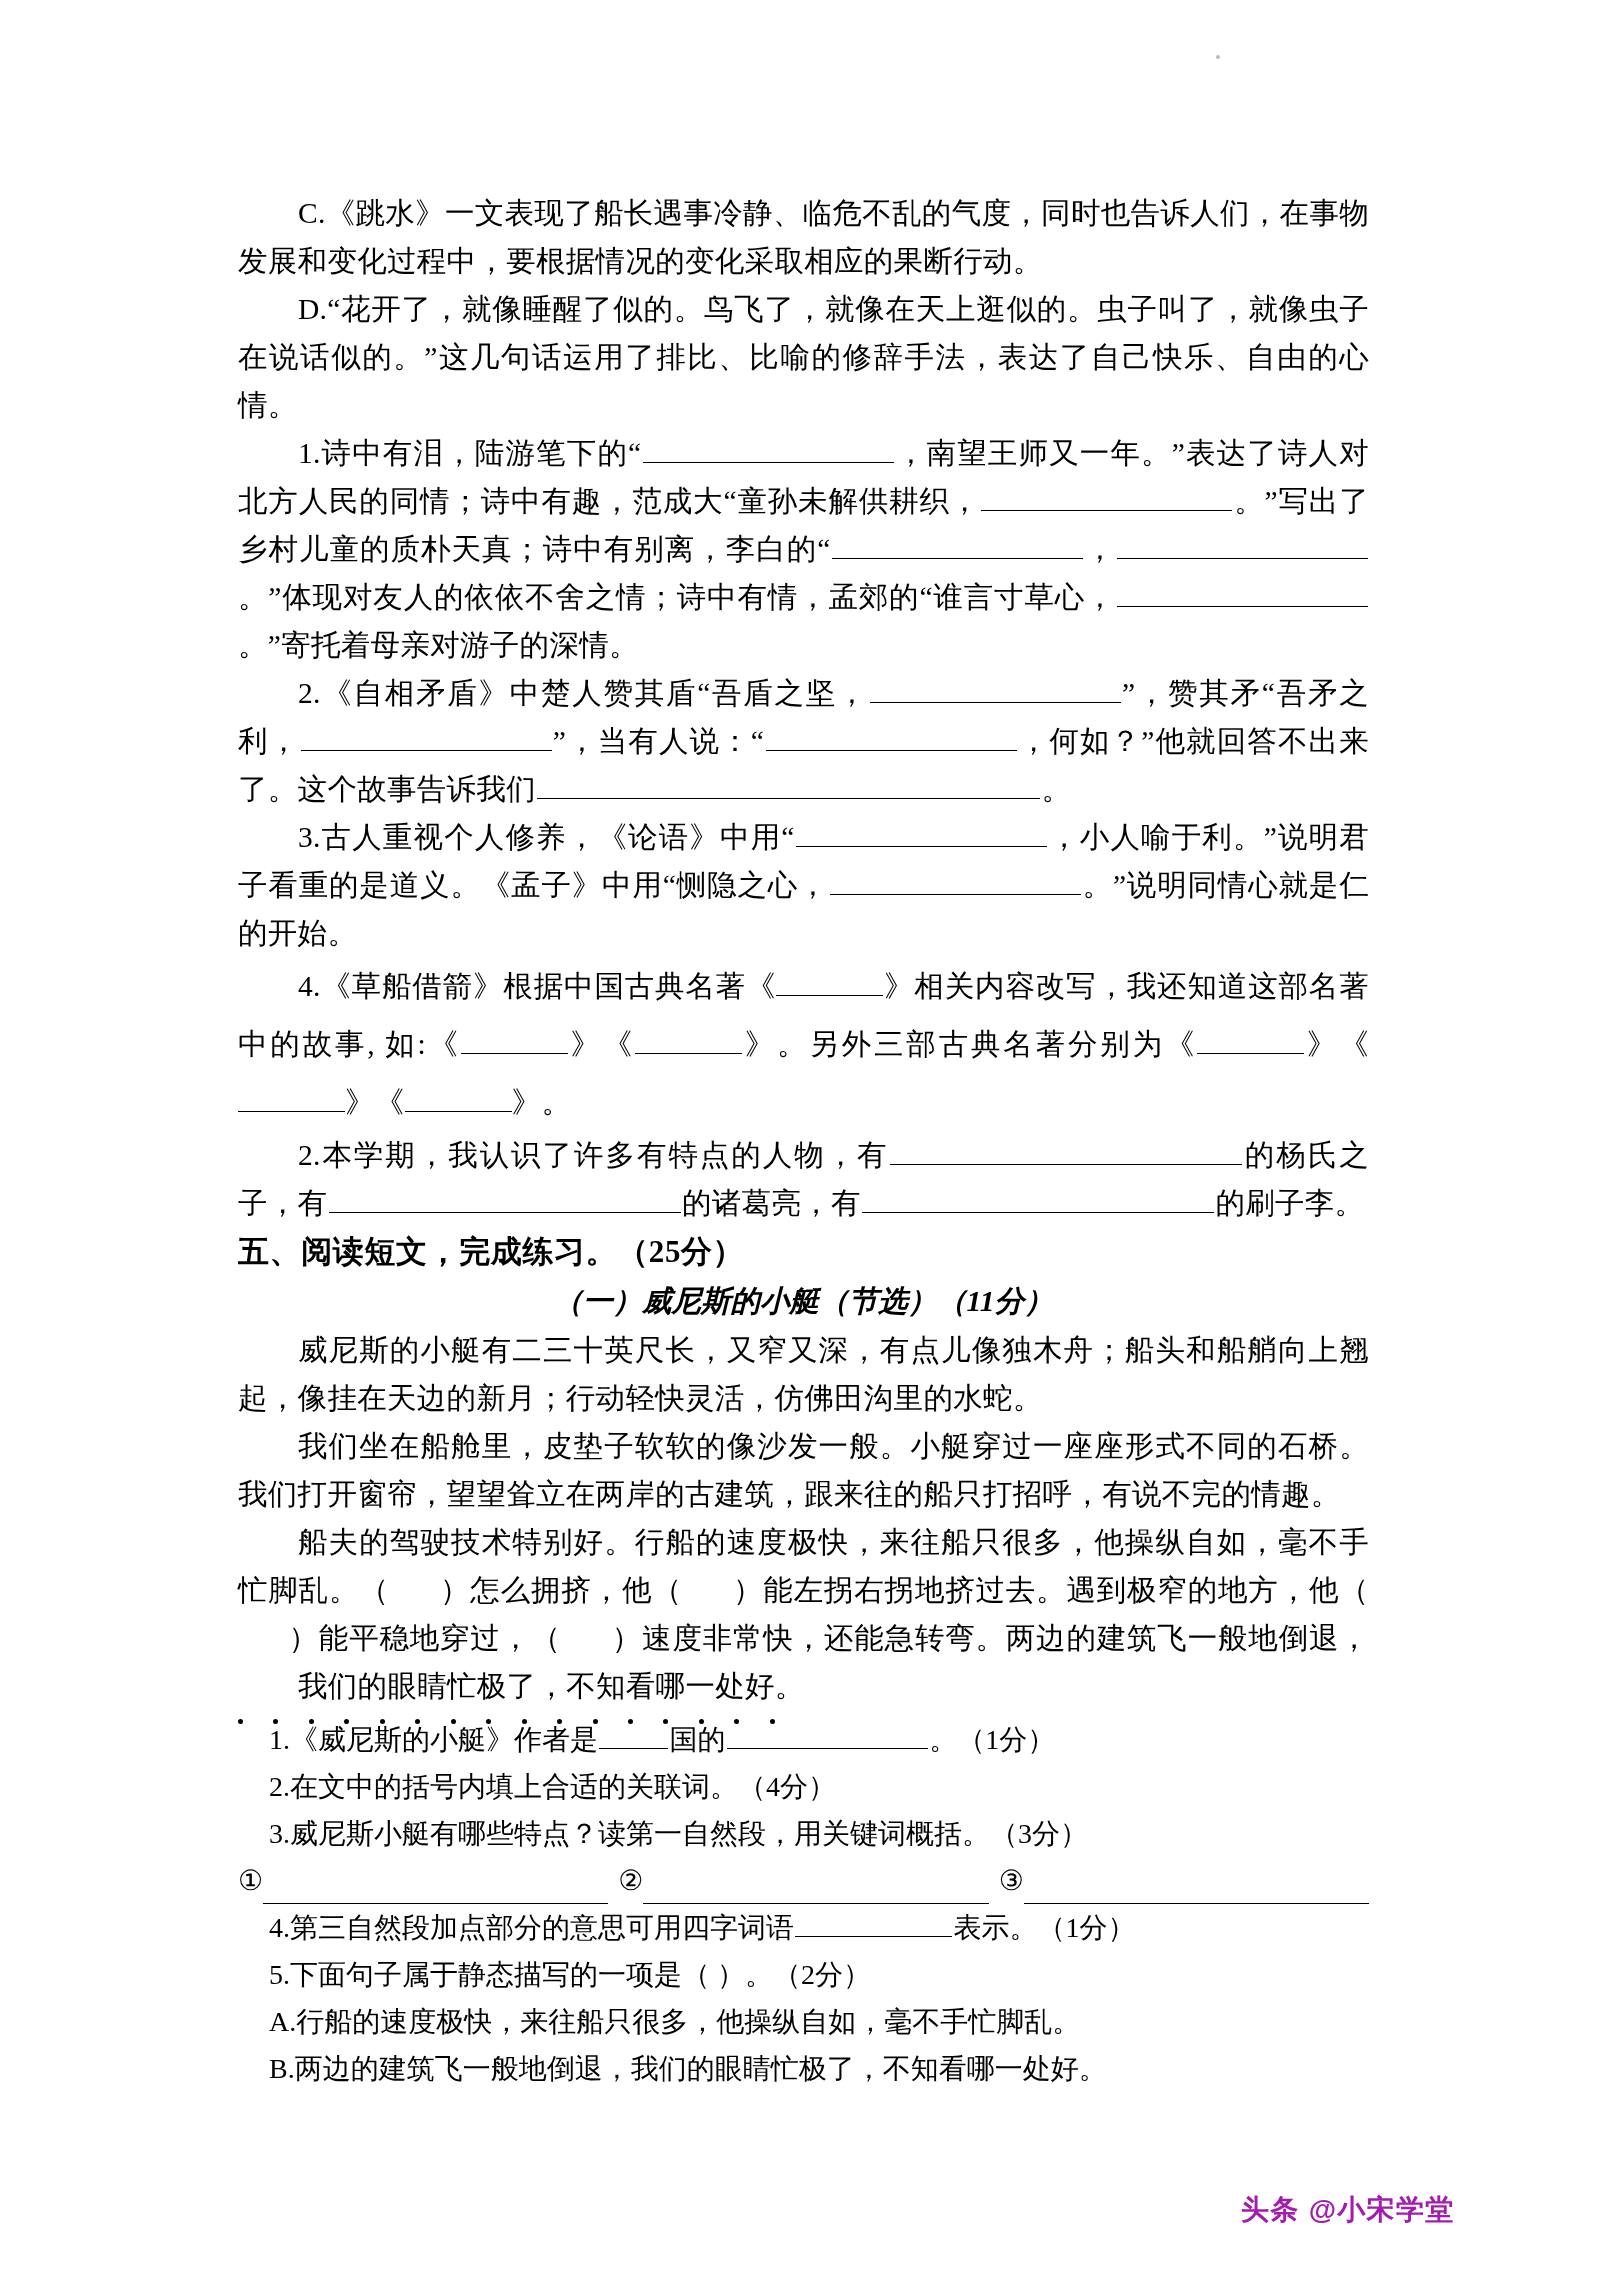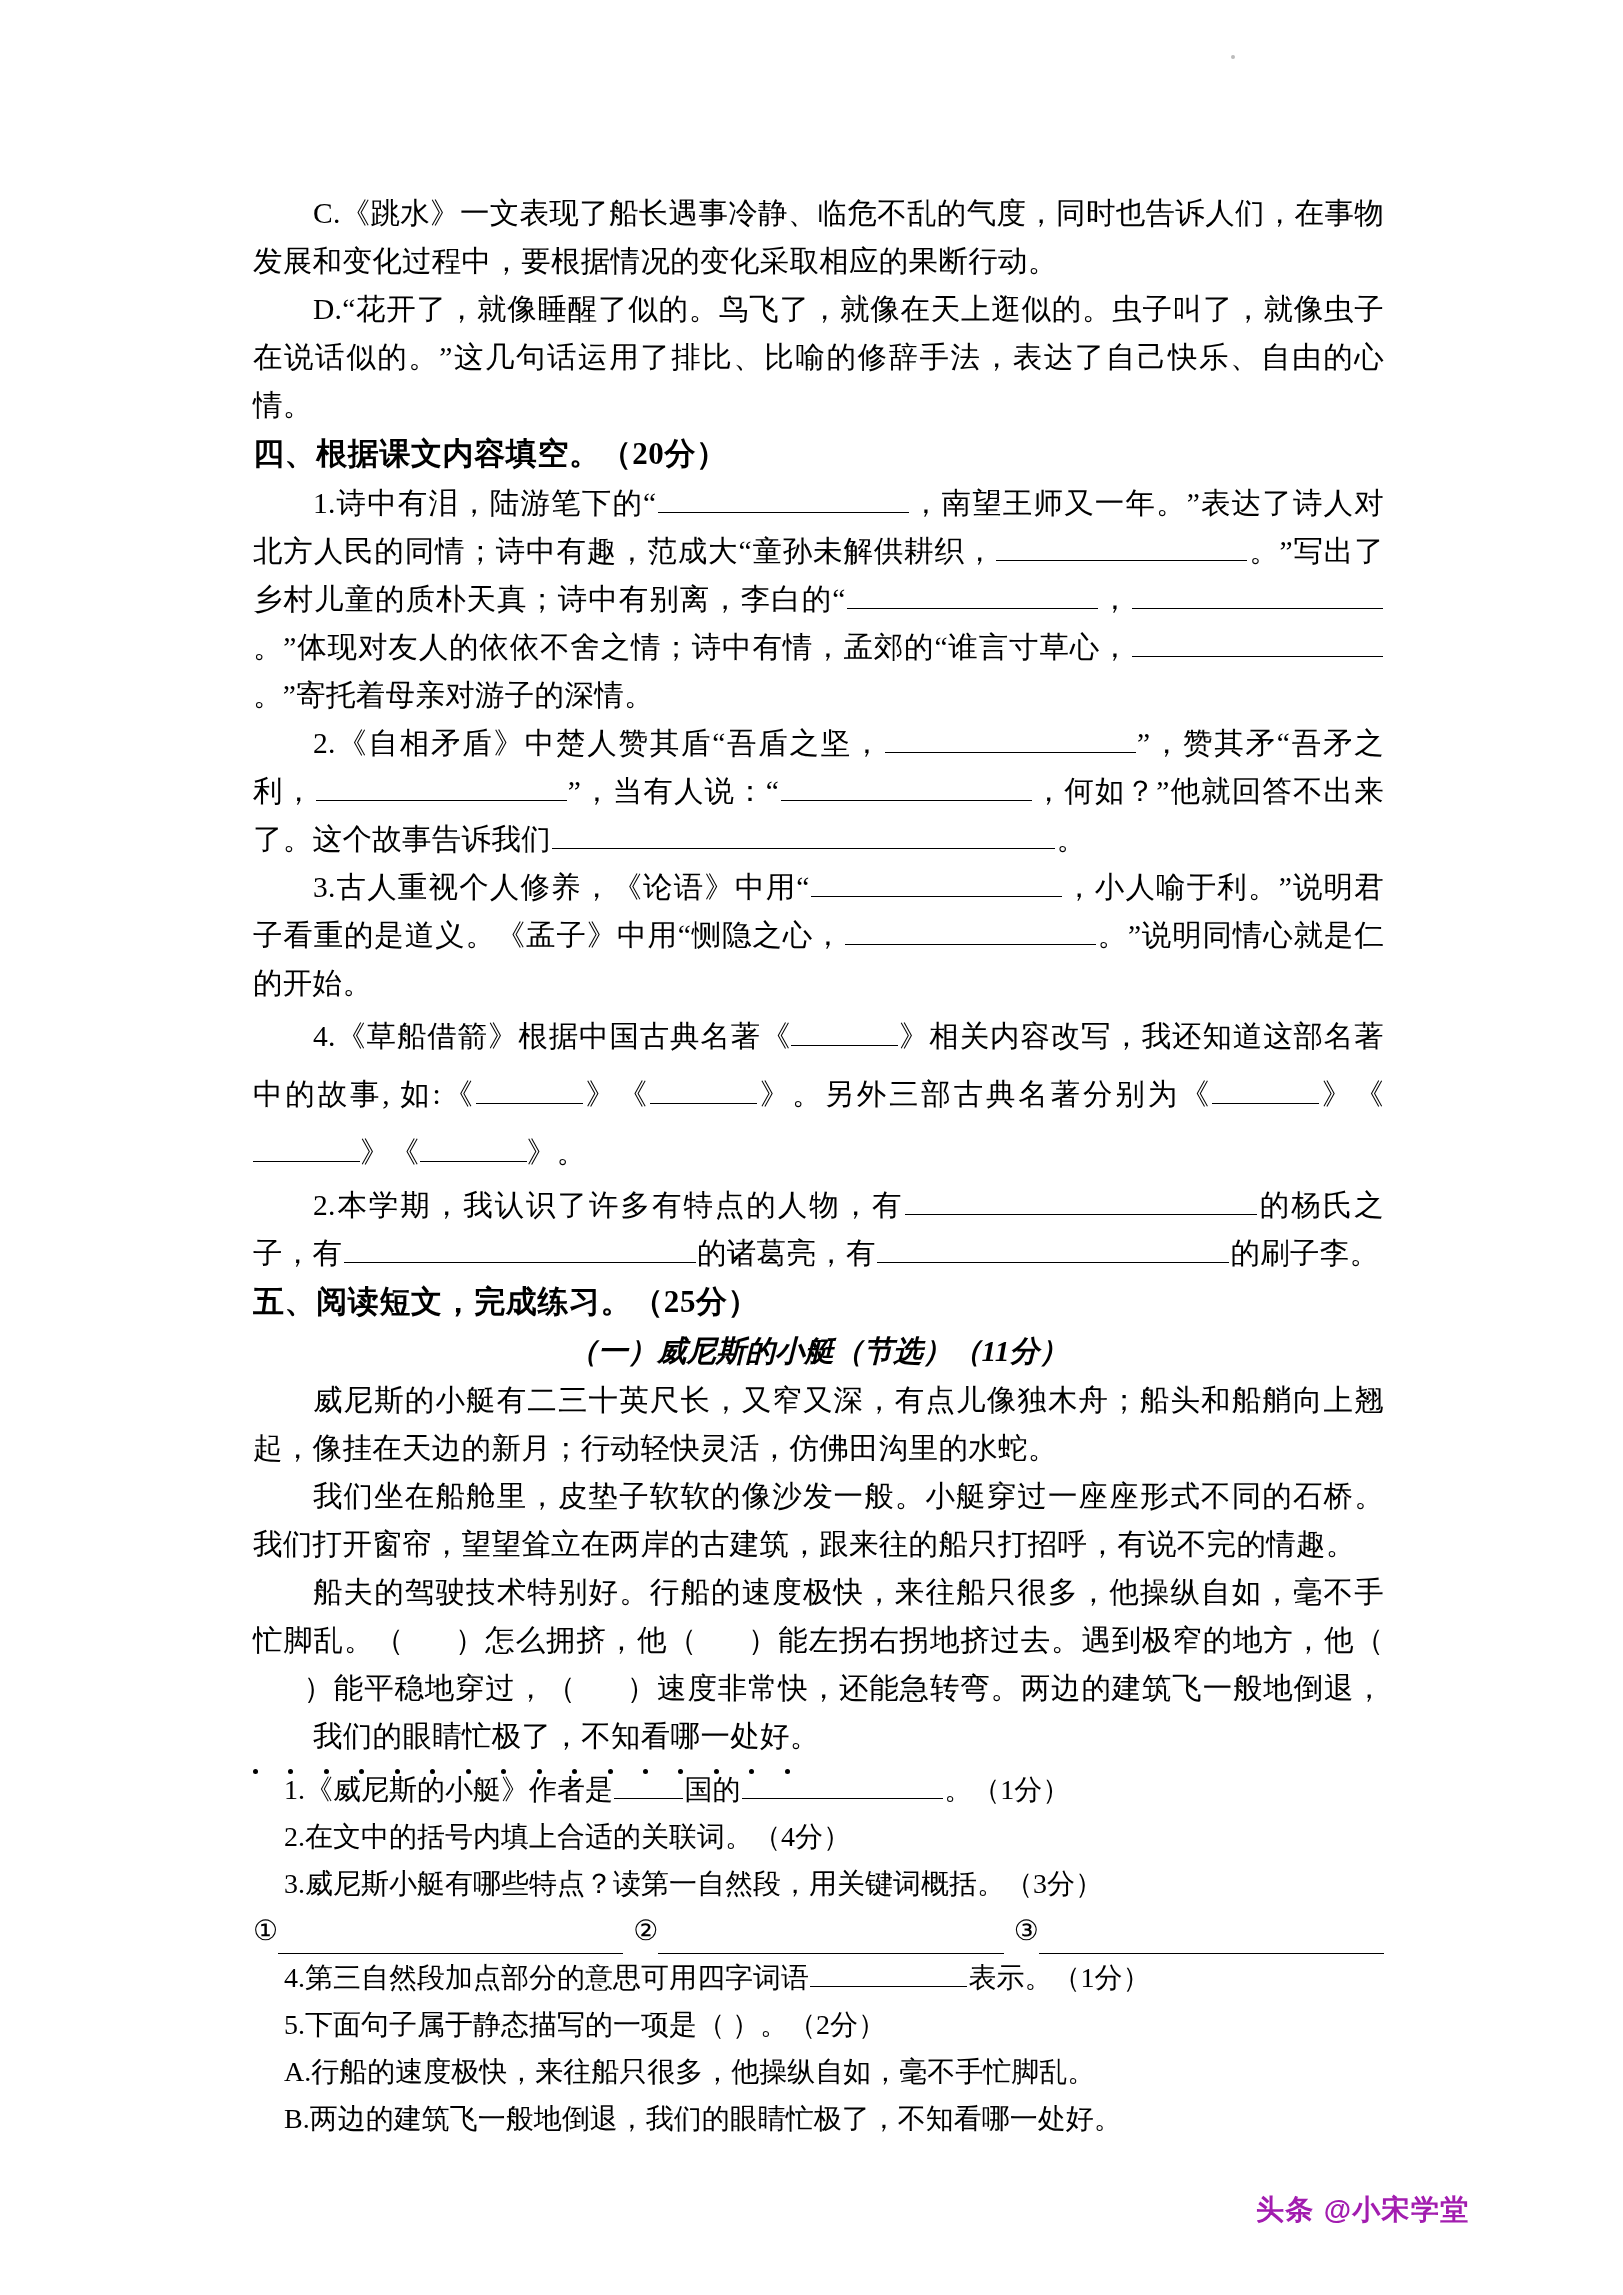--- a/index.html
+++ b/index.html
@@ -11,21 +11,21 @@
     width: 1624px;
     height: 2295px;
     font-family: "Liberation Serif", "DejaVu Serif", serif;
     color: #000000;
     position: relative;
     overflow: hidden;
   }
 
   .page {
     position: absolute;
-    left: 15px; top: 0;
+    left: 0; top: 0;
     width: 1328px;
     height: 2295px;
     background: #ffffff;
   }
 
   .content {
     position: absolute;
     left: 238px;
     top: 189px;
     width: 1131px;
@@ -166,21 +166,20 @@
 
 <div class="page">
 
   <div class="tiny-mark"></div>
 
   <div class="content">
 
     <p class="para indent">C.《跳水》一文表现了船长遇事冷静、临危不乱的气度，同时也告诉人们，在事物发展和变化过程中，要根据情况的变化采取相应的果断行动。</p>
     <p class="para indent">D.“花开了，就像睡醒了似的。鸟飞了，就像在天上逛似的。虫子叫了，就像虫子在说话似的。”这几句话运用了排比、比喻的修辞手法，表达了自己快乐、自由的心情。</p>
 
-    <p class="section-head">四、根据课文内容填空。（20分）</p>
 
     <p class="para indent"><span>1.诗中有泪，陆游笔下的“</span><span class="blank b-xl"></span><span>，南望王师又一年。”表达了诗人对北方人民的同情；诗中有趣，范成大“童孙未解供耕织，</span><span class="blank b-xl"></span><span>。”写出了乡村儿童的质朴天真；诗中有别离，李白的</span><span>“</span><span class="blank b-xl"></span><span>，</span><span class="blank b-xl"></span><span>。”体现对友人的依依不舍之情；诗中有情，孟郊的“谁言寸草心，</span><span class="blank b-xl"></span><span>。”寄托着母亲对游子的深情。</span></p>
 
     <p class="para indent"><span>2.《自相矛盾》中楚人赞其盾“吾盾之坚，</span><span class="blank b-xl"></span><span>”，赞其矛“吾矛之利，</span><span class="blank b-xl"></span><span>”，当有人说：“</span><span class="blank b-xl"></span><span>，何如？”他就回答不出来了。这个故事告诉我们</span><span class="blank b-huge"></span><span>。</span></p>
 
     <p class="para indent"><span>3.古人重视个人修养，《论语》中用“</span><span class="blank b-xl"></span><span>，小人喻于利。”说明君子看重的是道义。《孟子》中用“恻隐之心，</span><span class="blank b-xl"></span><span>。”说明同情心就是仁的开始。</span></p>
 
     <p class="para indent" style="line-height:58px"><span>4.《草船借箭》根据中国古典名著《</span><span class="blank-inbook"></span><span>》相关内容改写，我还知道这部名著中的故事, 如:《</span><span class="blank-inbook"></span><span>》《</span><span class="blank-inbook"></span><span>》。另外三部古典名著分别为</span><span>《</span><span class="blank-inbook"></span><span>》《</span><span class="blank-inbook"></span><span>》《</span><span class="blank-inbook"></span><span>》。</span></p>
 
     <p class="para indent"><span>2.本学期，我认识了许多有特点的人物，有</span><span class="blank b-xxl"></span><span>的杨氏之子，有</span><span class="blank b-xxl"></span><span>的诸葛亮，有</span><span class="blank b-xxl"></span><span>的刷子李。</span></p>

